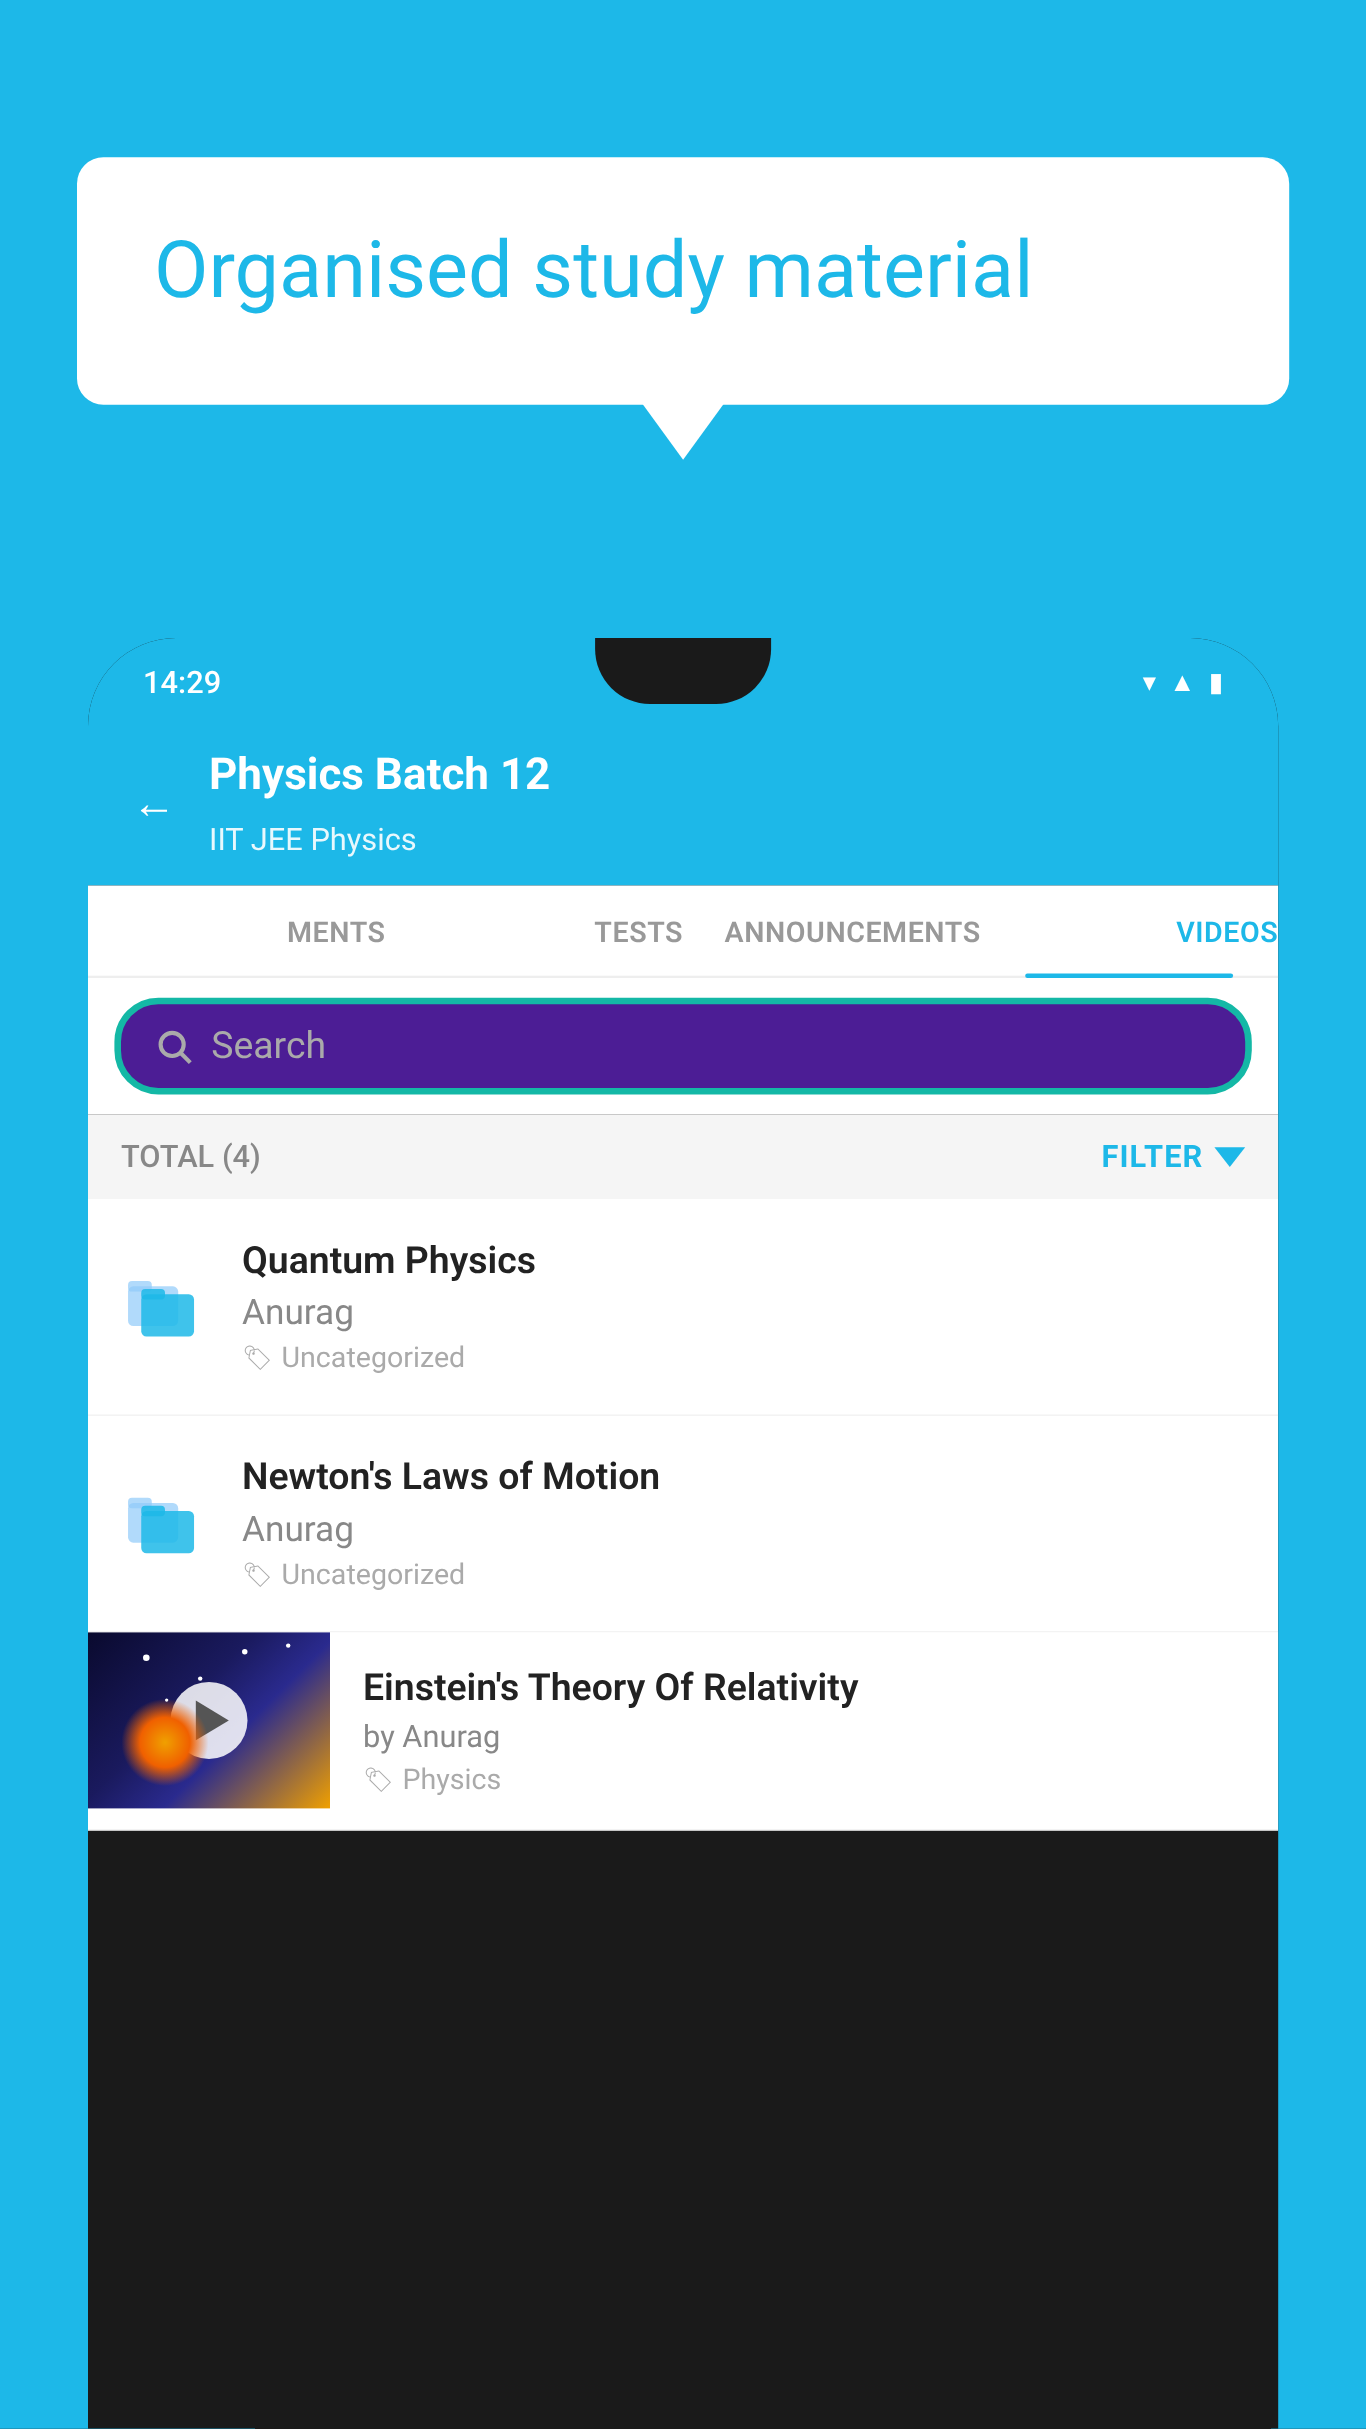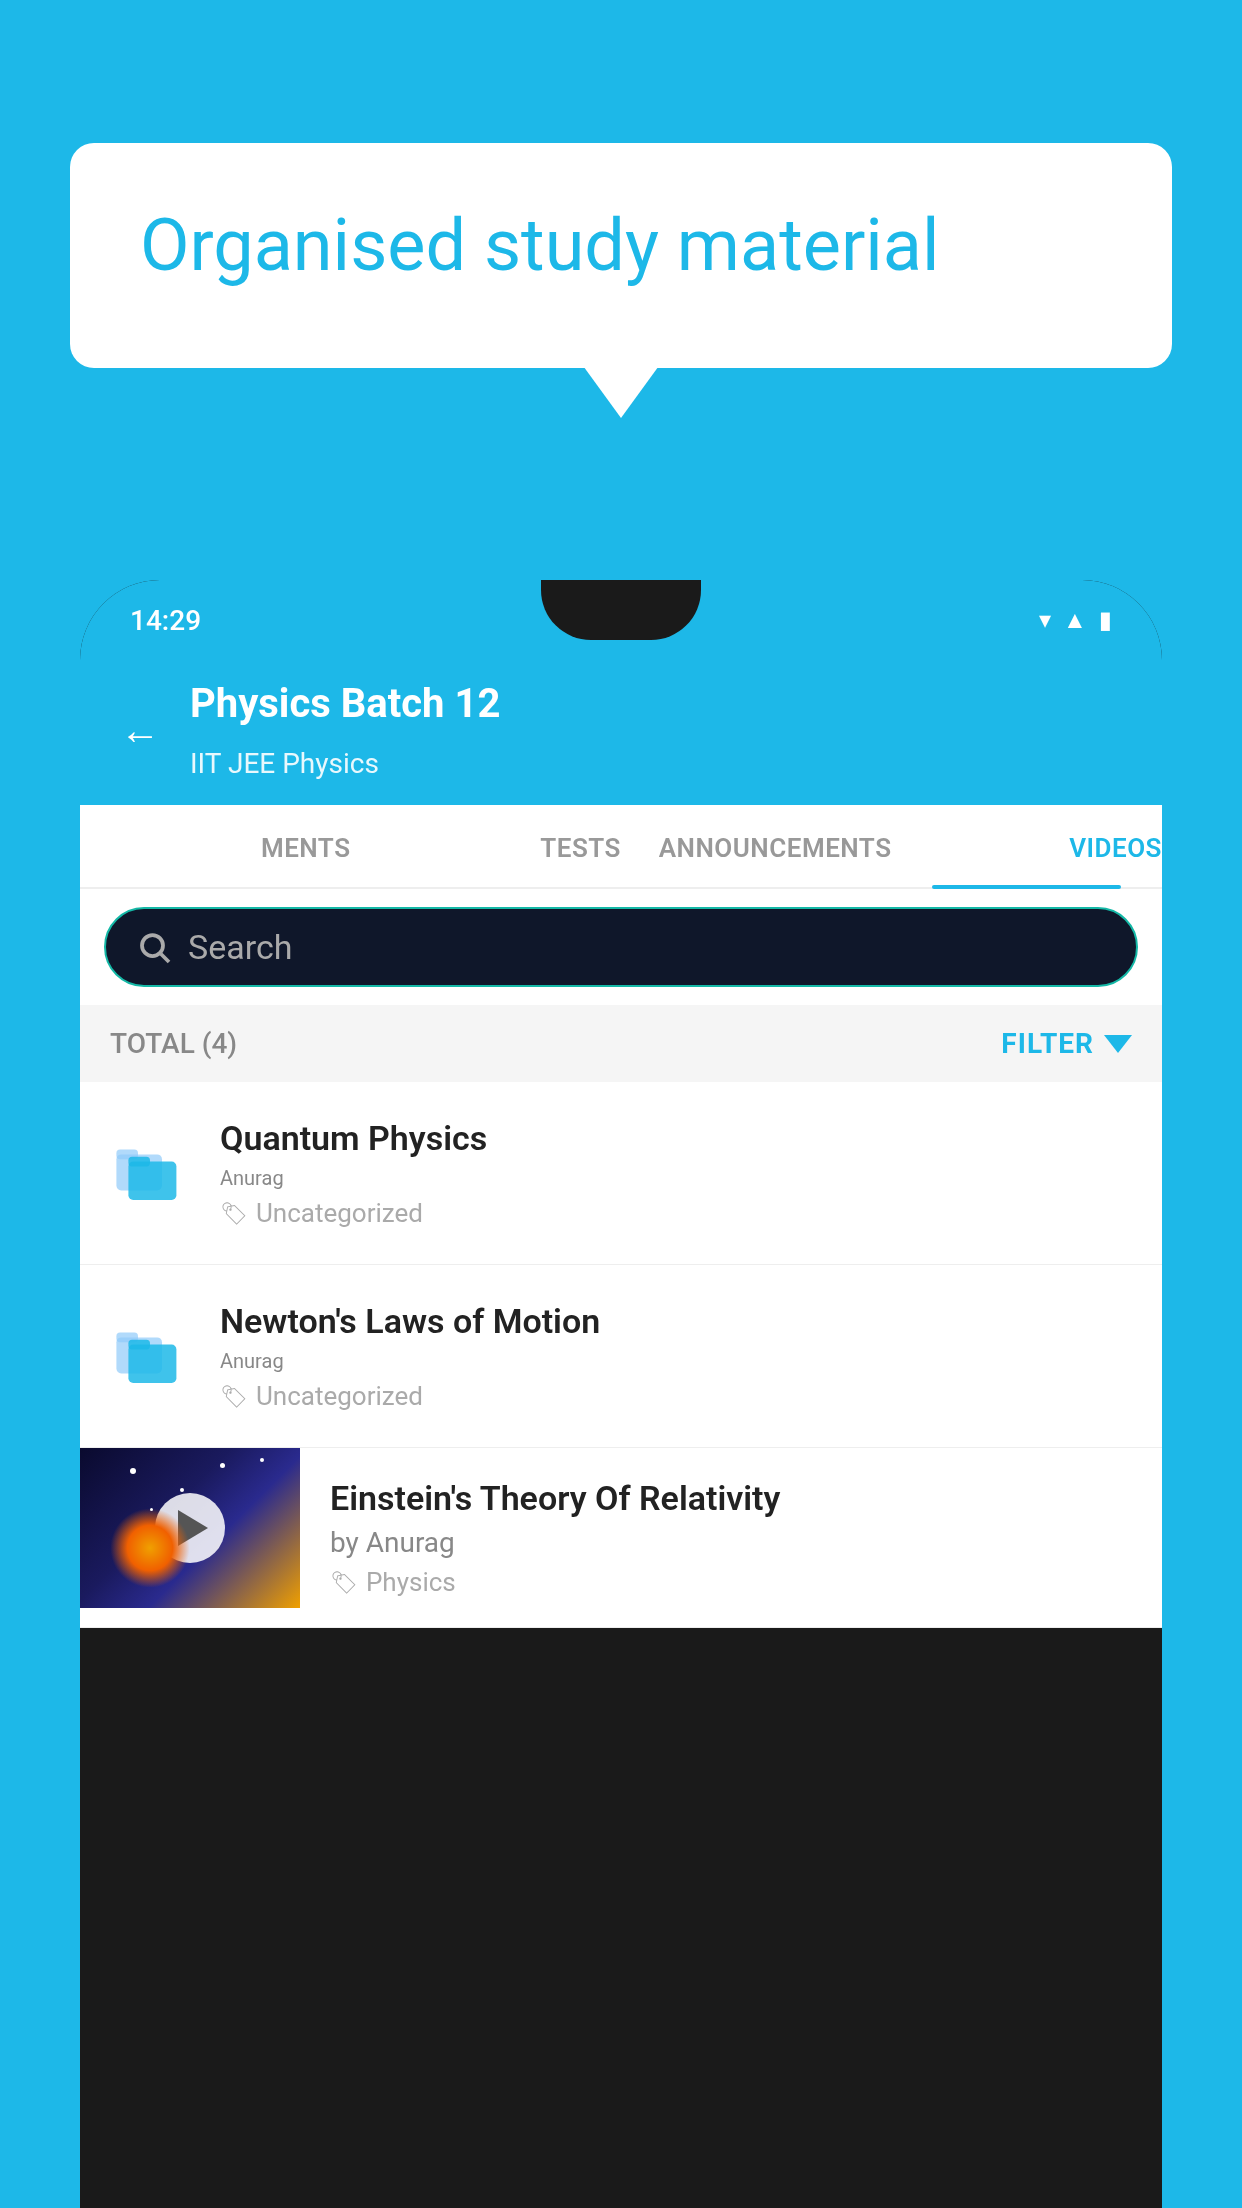--- a/index.html
+++ b/index.html
@@ -156,23 +156,23 @@
       background: #1DB8E8;
       border-radius: 2px;
     }
 
     
     .search-bar-container {
       background: white;
       padding: 18px 24px;
     }
     .search-bar {
-      background: #0f172a;
+      background: #4c1d95;
       border-radius: 40px;
-      border: 2px solid #14b8a6;
+      border: 6px solid #14b8a6;
       display: flex;
       align-items: center;
       padding: 18px 30px;
       gap: 16px;
     }
     .search-icon-svg {
       width: 36px;
       height: 36px;
       color: #aaa;
     }
@@ -236,21 +236,21 @@
     .video-info {
       flex: 1;
     }
     .video-title {
       font-size: 34px;
       font-weight: 600;
       color: #222;
       margin-bottom: 8px;
     }
     .video-author {
-      font-size: 20px;
+      font-size: 32px;
       color: #888;
       margin-bottom: 8px;
     }
     .video-tag {
       display: flex;
       align-items: center;
       gap: 8px;
       font-size: 26px;
       color: #aaa;
     }

